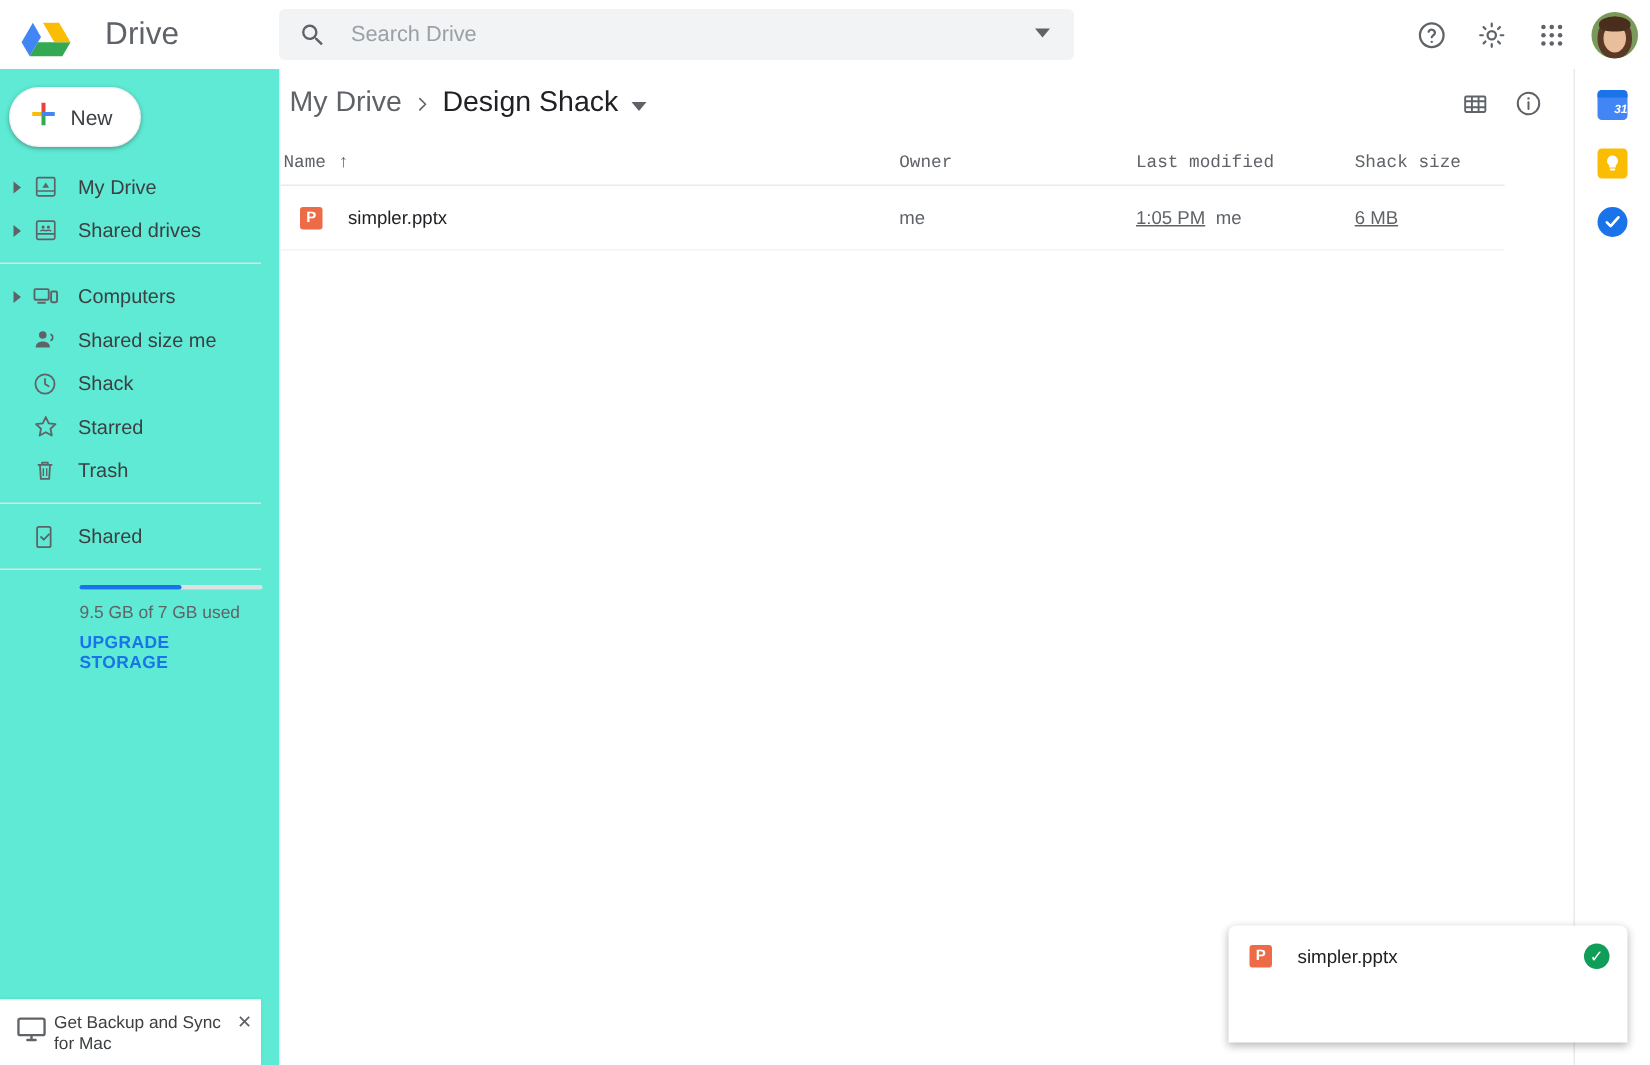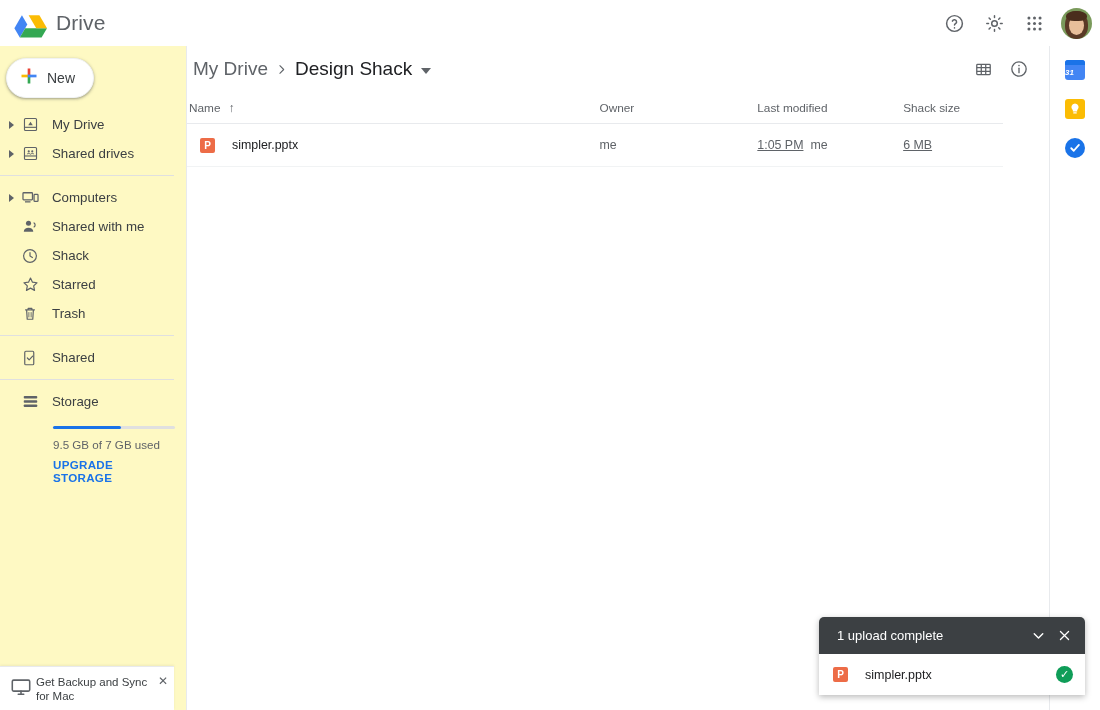--- a/index.html
+++ b/index.html
@@ -12,21 +12,21 @@
   }
   .app { position: relative; width: 1100px; height: 710px; }
 
   
   .topbar {
     position: absolute; top: 0; left: 0; width: 1100px; height: 46px;
     display: flex; align-items: center; background: #fff;
   }
   .brand { display: flex; align-items: center; width: 186px; padding-left: 13px; }
   .brand-logo { width: 40px; height: 34px; }
-  .brand-name { font-size: 21px; color: #5f6368; letter-spacing: .1px; margin-left: 3px; }
+  .brand-name { font-size: 21px; color: #5f6368; letter-spacing: .1px; margin-left: 17px; }
   .searchwrap {
     position: absolute; left: 186px; top: 6px; width: 530px; height: 34px;
     background: #f1f3f4; border-radius: 4px; display: flex; align-items: center;
   }
   .search-icon { margin-left: 13px; display: flex; }
   .search-input {
     border: none; outline: none; background: transparent;
     font-family: "Liberation Sans", sans-serif; font-size: 14.5px; color: #202124;
     margin-left: 16px; width: 440px; height: 30px;
   }
@@ -57,21 +57,21 @@
     border-radius: 50%; background: #e8bf9a;
   }
   .avatar .fringe {
     position: absolute; left: 5px; top: 3px; width: 21px; height: 10px;
     border-radius: 50% 50% 40% 40%; background: #4a2e1d;
   }
 
   
   .sidebar {
     position: absolute; top: 46px; left: 0; width: 186px; height: 664px;
-    background: #fef9c3;
+    background: #5eead4;
   }
   .newbtn {
     margin: 12px 0 0 6px; width: 88px; height: 40px;
     background: #fff; border: 1px solid #f1f3f4; border-radius: 24px;
     box-shadow: 0 1px 2px rgba(60,64,67,.3), 0 1px 3px 1px rgba(60,64,67,.15);
     display: flex; align-items: center; gap: 8px; padding-left: 12px;
   }
   .newbtn-label { font-size: 14px; color: #3c4043; font-weight: 500; }
 
   .nav { margin-top: 12px; }
@@ -121,21 +121,21 @@
     width: 0; height: 0; margin-left: 9px; margin-top: 3px;
     border-left: 5px solid transparent; border-right: 5px solid transparent;
     border-top: 6px solid #5f6368;
   }
   .crumbspacer { flex: 1; }
 
   .tablehead {
     display: flex; align-items: center; height: 32px;
     border-bottom: 1px solid #e8eaed; margin: 0 46px 0 0; padding-left: 1px;
   }
-  .th { font-size: 11.8px; color: #5f6368; display: flex; align-items: flex-end; }
+  .th { font-size: 11.8px; color: #5f6368; display: flex; align-items: flex-end; font-family: Liberation Mono, monospace; }
   .th-name { width: 412px; padding-left: 1px; }
   .th-owner { width: 158px; }
   .th-mod { width: 146px; }
   .th-size { width: 100px; }
   .sortarrow { margin-left: 8px; font-size: 12px; color: #5f6368; }
 
   .row {
     display: flex; align-items: center; height: 43px;
     border-bottom: 1px solid #f1f3f4; margin-right: 46px; padding-left: 1px;
   }
@@ -154,21 +154,21 @@
   .mod-who { color: #5f6368; margin-left: 7px; }
 
   
   .rail {
     position: absolute; top: 46px; right: 0; width: 51px; height: 664px;
     background: #fff; border-left: 1px solid #e8eaed;
     display: flex; flex-direction: column; align-items: center; padding-top: 14px; gap: 19px;
   }
   .railicon { width: 20px; height: 20px; border-radius: 3px; position: relative; }
   .rail-cal { background: #4285f4; color: #fff; font-size: 8px; font-weight: 700;
-    display: flex; align-items: center; justify-content: flex-start; padding-top: 4px; font-style: italic; }
+    display: flex; align-items: center; justify-content: flex-end; padding-top: 4px; font-style: italic; }
   .rail-cal::before {
     content: ""; position: absolute; left: 0; top: 0; width: 20px; height: 5px;
     background: #1a73e8; border-radius: 3px 3px 0 0;
   }
   .rail-cal span { position: relative; z-index: 2; }
   .rail-keep { background: #fbbc04; }
   .rail-tasks { background: #1a73e8; border-radius: 50%; }
 
   
   .toast {
@@ -202,20 +202,29 @@
           <path d="M7.7 39h26.9l6.7-11.6H14.4z" fill="#34a853"></path>
           <path d="M41.3 27.4 31.9 11.3H18.6L28 27.4z" fill="#fbbc04"></path>
           <path d="M18.6 11.3h13.3L25.3 0h-.1z" fill="#fbbc04" opacity="0"></path>
           <path d="M10.3 11.3h21.6L25.2 0h-8.3z" fill="#ea4335" opacity="0"></path>
           <path d="M17 23 10.3 11.3 17 0l6.7 11.3z" fill="#fff" opacity="0"></path>
         </svg>
       </span>
       <span class="brand-name">Drive</span>
     </div>
 
+    <div class="searchwrap">
+      <span class="search-icon">
+        <svg width="19" height="19" viewBox="0 0 24 24" fill="#5f6368">
+          <path d="M15.5 14h-.79l-.28-.27A6.47 6.47 0 0 0 16 9.5 6.5 6.5 0 1 0 9.5 16c1.61 0 3.09-.59 4.23-1.57l.27.28v.79l5 4.99L20.49 19zm-6 0C7.01 14 5 11.99 5 9.5S7.01 5 9.5 5 14 7.01 14 9.5 11.99 14 9.5 14"></path>
+        </svg>
+      </span>
+      <input class="search-input" value="" placeholder="Search Drive" style="">
+      <span class="search-caret"></span>
+    </div>
 
     <div class="topright">
       <span class="iconbtn">
         <svg width="21" height="21" viewBox="0 0 24 24" fill="none" stroke="#5f6368" stroke-width="1.7">
           <circle cx="12" cy="12" r="9"></circle>
           <path d="M9.6 9.3a2.5 2.5 0 0 1 4.8.9c0 1.7-2.4 2-2.4 3.4" stroke-linecap="round"></path>
           <circle cx="12" cy="17" r=".9" fill="#5f6368" stroke="none"></circle>
         </svg>
       </span>
       <span class="iconbtn">
@@ -311,21 +320,21 @@
             <i></i>
           </span>
         <span class="navicon">
           <svg width="19" height="19" viewBox="0 0 24 24" fill="#5f6368">
             <circle cx="9.5" cy="8" r="3.2"></circle>
             <path d="M3.5 18.5c0-3.3 2.7-5 6-5s6 1.7 6 5z"></path>
             <path d="M16.5 7.5a3 3 0 0 1 0 5" fill="none" stroke="#5f6368" stroke-width="1.5" stroke-linecap="round"></path>
             <path d="M18.8 5.5a5.5 5.5 0 0 1 0 9" fill="none" stroke="#5f6368" stroke-width="1.5" stroke-linecap="round" opacity="0"></path>
           </svg>
         </span>
-        <span class="navlabel">Shared with me</span>
+        <span class="navlabel">Shared size me</span>
       </div>
 
       <div class="navitem">
         <span class="tri empty">
             <i></i>
           </span>
         <span class="navicon">
           <svg width="18" height="18" viewBox="0 0 24 24" fill="none" stroke="#5f6368" stroke-width="1.6">
             <circle cx="12" cy="12" r="8.5"></circle>
             <path d="M12 7.5V12l3.2 2" stroke-linecap="round"></path>
@@ -369,33 +378,20 @@
           <svg width="18" height="18" viewBox="0 0 24 24" fill="none" stroke="#5f6368" stroke-width="1.6">
             <rect x="5" y="3" width="12" height="18" rx="1.5"></rect>
             <path d="M8.5 12l2.4 2.4 4.6-4.8" stroke-linecap="round" stroke-linejoin="round"></path>
           </svg>
         </span>
         <span class="navlabel">Shared</span>
       </div>
 
       <div class="navdiv"></div>
 
-      <div class="navitem">
-        <span class="tri empty">
-            <i></i>
-          </span>
-        <span class="navicon">
-          <svg width="19" height="19" viewBox="0 0 24 24" fill="#5f6368">
-            <rect x="3.5" y="5" width="17" height="3.2" rx="1"></rect>
-            <rect x="3.5" y="10.4" width="17" height="3.2" rx="1"></rect>
-            <rect x="3.5" y="15.8" width="17" height="3.2" rx="1"></rect>
-          </svg>
-        </span>
-        <span class="navlabel">Storage</span>
-      </div>
 
       <div class="storagewrap">
         <div class="bar">
           <div class="bar-fill" id="bar-fill" style="width: 56%; background: rgb(26, 115, 232);"></div>
         </div>
         <div class="storage-text">9.5 GB of 7 GB used</div>
         <div class="upgrade">UPGRADE STORAGE</div>
       </div>
     </div>
 
@@ -472,33 +468,20 @@
       </svg>
     </span>
     <span class="railicon rail-tasks">
       <svg width="20" height="20" viewBox="0 0 24 24" fill="none" stroke="#fff" stroke-width="2.2">
         <path d="M7.5 12.3l3 3 6.2-7" stroke-linecap="round" stroke-linejoin="round"></path>
       </svg>
     </span>
   </div>
 
   <div class="toast">
-    <div class="toast-head">
-      <span class="toast-title">1 upload complete</span>
-      <span class="toast-btn">
-        <svg width="17" height="17" viewBox="0 0 24 24" fill="none" stroke="#fff" stroke-width="2">
-          <path d="M6 9.5l6 6 6-6" stroke-linecap="round" stroke-linejoin="round"></path>
-        </svg>
-      </span>
-      <span class="toast-btn">
-        <svg width="15" height="15" viewBox="0 0 24 24" fill="none" stroke="#fff" stroke-width="2">
-          <path d="M5.5 5.5l13 13M18.5 5.5l-13 13" stroke-linecap="round"></path>
-        </svg>
-      </span>
-    </div>
     <div class="toast-body">
       <span class="pptico" style="margin-left:0">P</span>
       <span class="toast-file">simpler.pptx</span>
       <span class="check">✓</span>
     </div>
   </div>
 
 </div>
 
 </body></html>

